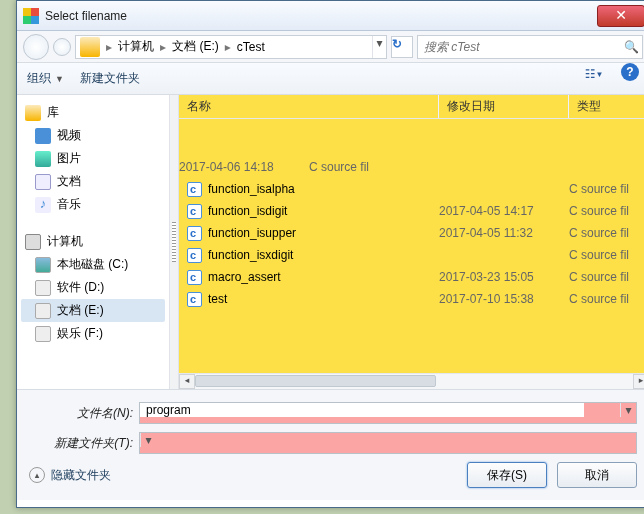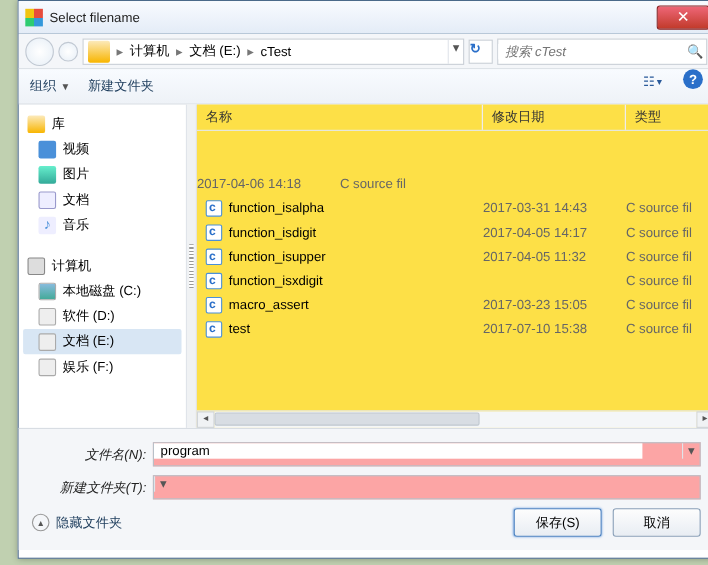--- a/index.html
+++ b/index.html
@@ -11,21 +11,21 @@
 .closebtn { width: 48px; height: 22px; margin: 2px 4px; background: linear-gradient(#e67,#c13a2a); border: 1px solid #8a2020; border-radius: 3px; color: #fff; text-align: center; line-height: 18px; font-size: 14px; cursor: pointer; }
 .navrow { height: 32px; display: flex; align-items: center; padding: 2px 6px; gap: 4px; background: #f4f6f9; border-bottom: 1px solid #d8dde3; }
 .navbtn { width: 26px; height: 26px; border-radius: 50%; border: 1px solid #c0c8d2; background: radial-gradient(#fff,#e6eef6); cursor: pointer; }
 .navbtn.small { width: 18px; height: 18px; }
 .breadcrumb { flex: 1; height: 24px; border: 1px solid #c9cfd6; background: #fff; display: flex; align-items: center; }
 .bc-ico { width: 20px; height: 20px; margin: 0 4px; background: linear-gradient(#fceabb,#f8b500); border-radius: 2px; display: inline-block; }
 .bc-seg { padding: 0 4px; height: 100%; display: flex; align-items: center; cursor: pointer; }
 .bc-sep { color: #777; padding: 0 2px; }
 .bc-dd { width: 14px; border-left: 1px solid #e0e4ea; height: 100%; text-align: center; color: #555; cursor: pointer; }
 .refreshbtn { width: 22px; height: 22px; border: 1px solid #c9cfd6; background: #fff; color: #2a6fc9; font-weight: bold; cursor: pointer; }
-.searchbox { width: 191px; height: 24px; border: 1px solid #c9cfd6; background: #fff; display: flex; align-items: center; }
+.searchbox { width: 226px; height: 24px; border: 1px solid #c9cfd6; background: #fff; display: flex; align-items: center; }
 .searchbox input { border: none; outline: none; flex: 1; padding: 0 6px; color: #888; font-style: italic; }
 .searchbox .sicon { width: 20px; color: #2a6fc9; text-align: center; cursor: pointer; }
 .toolbar { height: 32px; display: flex; padding: 0 10px; gap: 16px; border-bottom: 1px solid #d8dde3; background: linear-gradient(#f8fbff,#eef2f7); }
 .tb-item { display: flex; align-items: center; gap: 4px; color: #1a3a5a; cursor: pointer; }
 .tb-item .dd { font-size: 9px; color: #555; }
 .tb-spacer { flex: 1; }
 .tb-icon { width: 22px; height: 22px; border: 1px solid transparent; border-radius: 3px; display: flex; align-items: center; justify-content: center; cursor: pointer; color: #2a5a9a; }
 .tb-help { width: 18px; height: 18px; border-radius: 50%; background: #2a6fc9; color: #fff; text-align: center; line-height: 18px; font-weight: bold; cursor: pointer; }
 .mainarea { display: flex; height: 294px; }
 .sidebar { width: 152px; padding: 6px 4px; overflow: hidden; }
@@ -179,21 +179,20 @@
       <div class="fl-body" id="flbody">
           <div class="fl-row">
             <div class="fdate">2017-04-06 14:18</div>
             <div class="ftype">C source fil</div>
           </div>
           <div class="fl-row">
             <div class="fname">
               <span class="fico"></span>
               <span>function_isalpha</span>
             </div>
-            <div class="fdate">2017-03-31 14:43</div>
             <div class="ftype">C source fil</div>
           </div>
           <div class="fl-row">
             <div class="fname">
               <span class="fico"></span>
               <span>function_isdigit</span>
             </div>
             <div class="fdate">2017-04-05 14:17</div>
             <div class="ftype">C source fil</div>
           </div>

